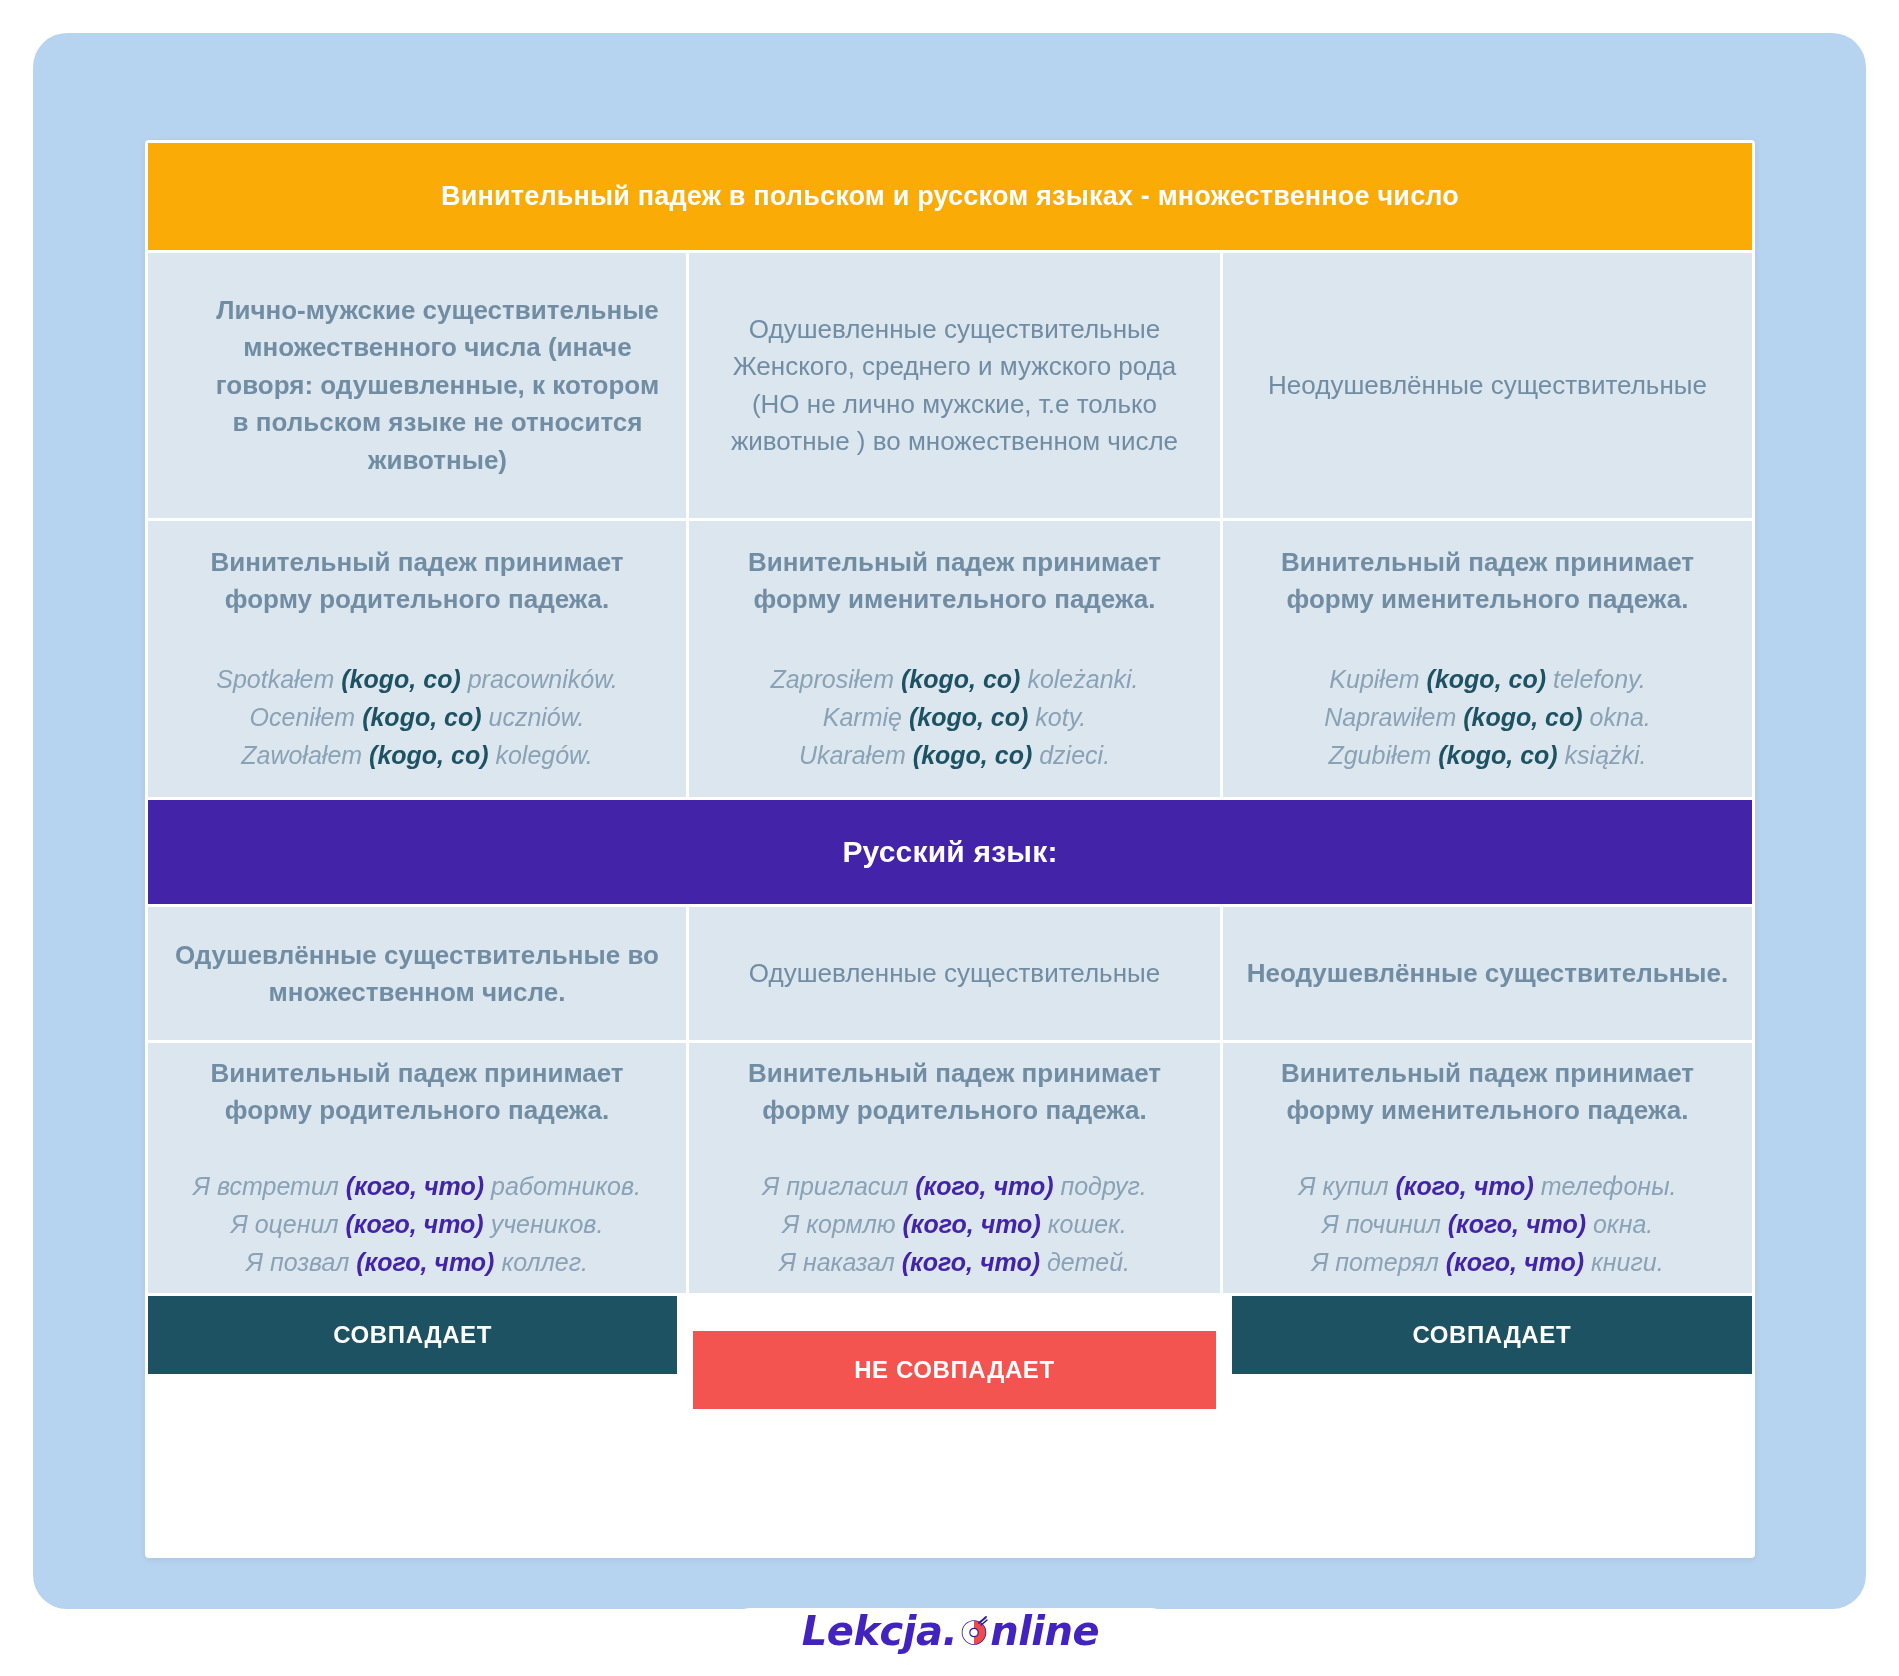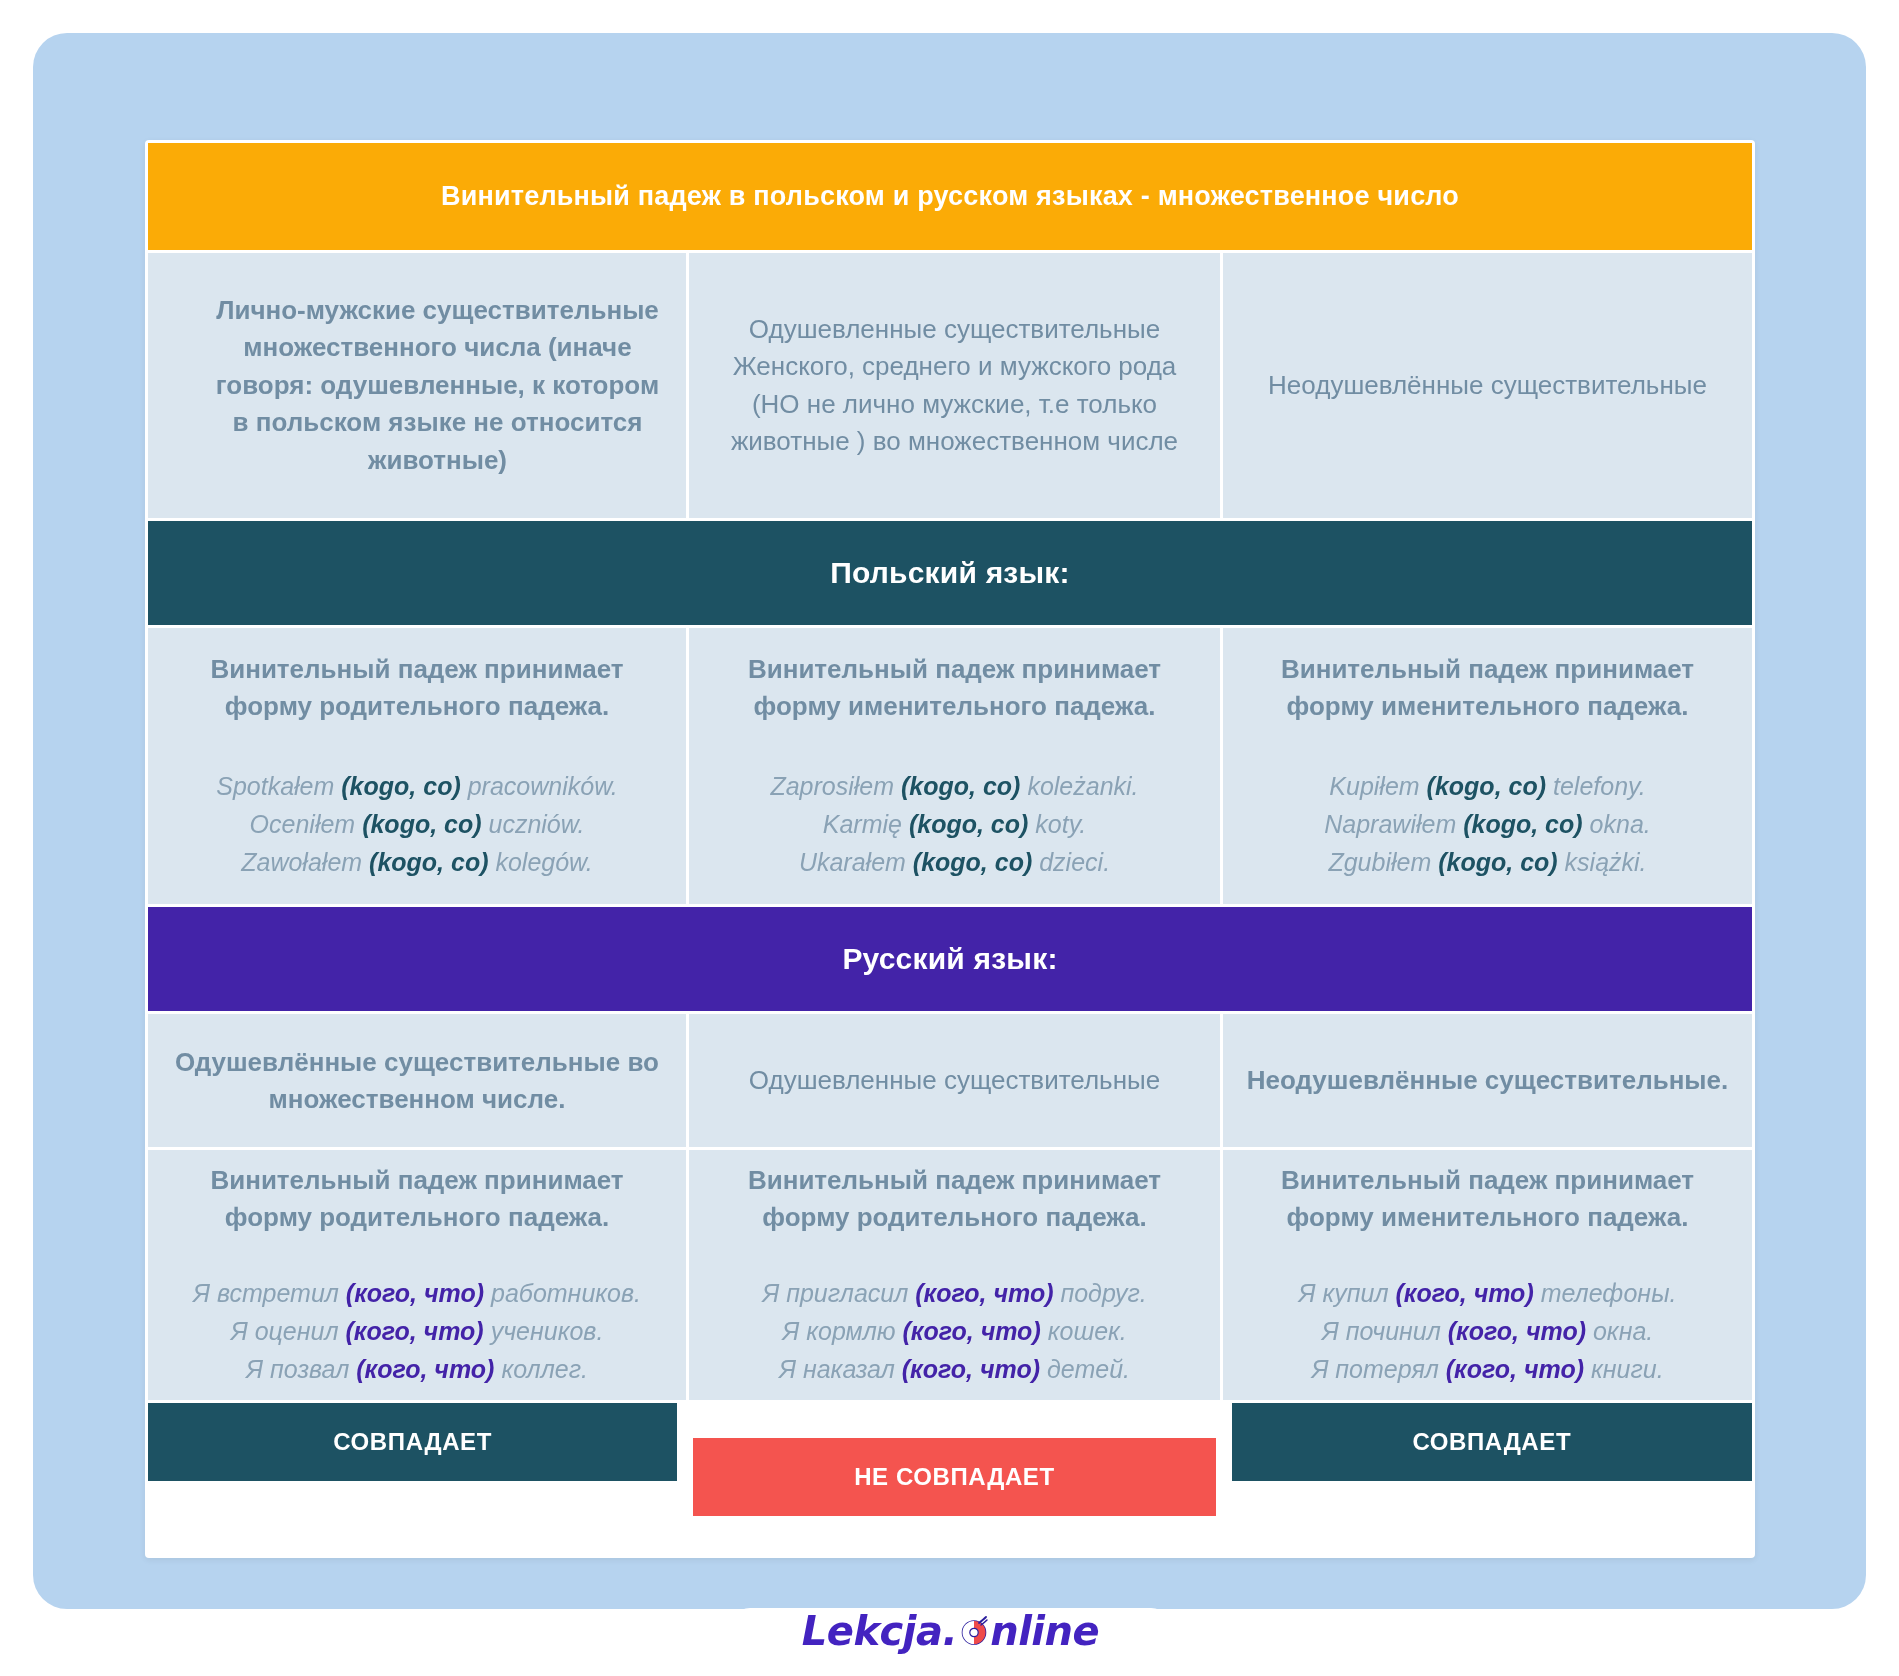--- a/index.html
+++ b/index.html
@@ -199,23 +199,20 @@
           <div class="para">Одушевленные существительные</div>
           <div class="para">Женского, среднего и мужского рода (НО не лично мужские, т.е только животные ) во множественном числе</div>
         </div>
       </div>
 
       <div class="cell c3">
         <div class="hdr-normal para">Неодушевлённые существительные</div>
       </div>
     </div>
 
-    <div class="row">
-      <div class="banner banner-polish">Польский язык:</div>
-    </div>
 
     <div class="row row-examples">
 
       <div class="cell c1">
         <div class="rule">Винительный падеж принимает форму родительного падежа.</div>
         <div class="examples">
           <div><span>Spotkałem </span><span class="q-pl">(kogo, co)</span><span> pracowników.</span></div>
           <div><span>Oceniłem </span><span class="q-pl">(kogo, co)</span><span> uczniów.</span></div>
           <div><span>Zawołałem </span><span class="q-pl">(kogo, co)</span><span> kolegów.</span></div>
         </div>

